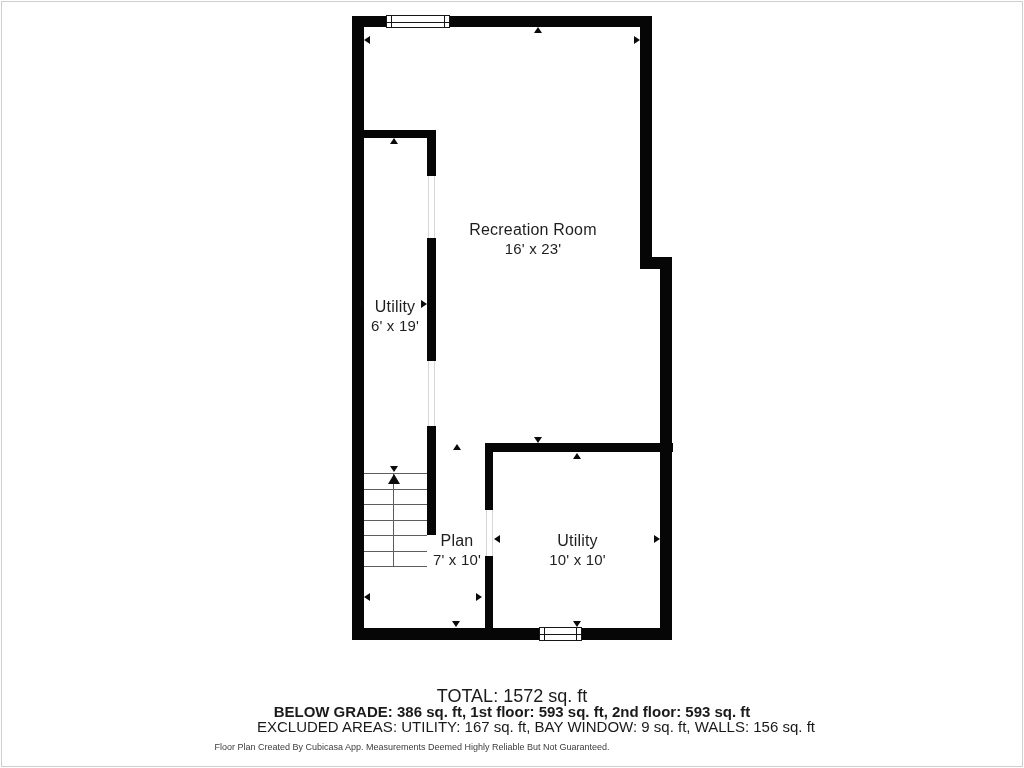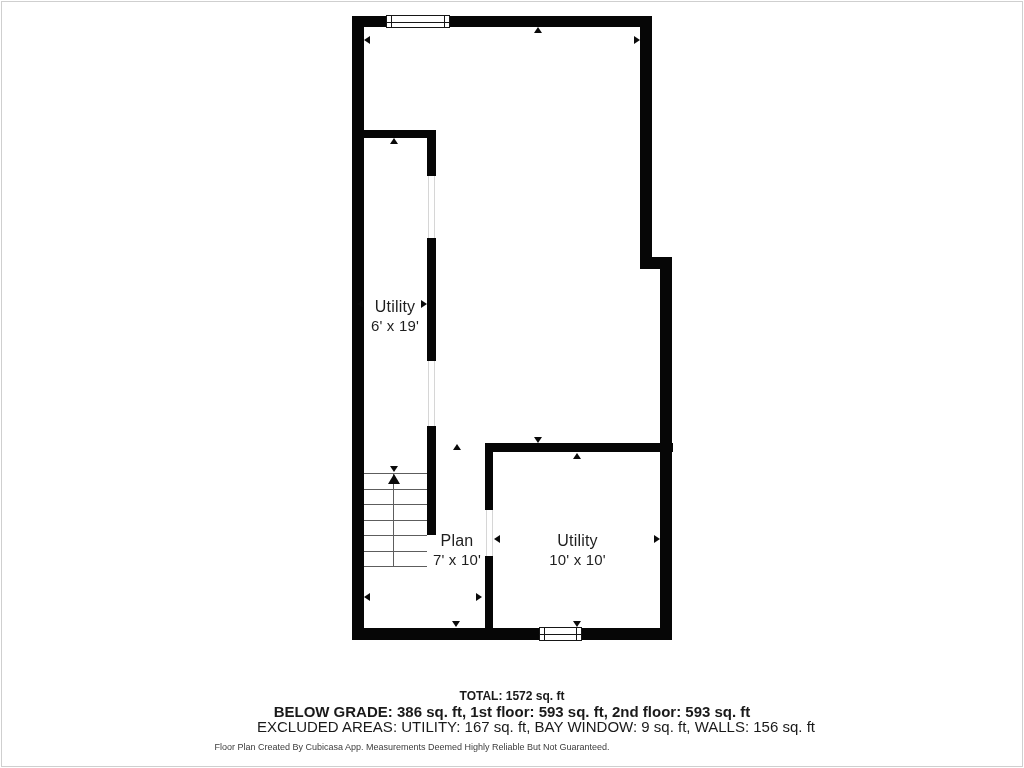--- a/index.html
+++ b/index.html
@@ -38,21 +38,21 @@
   }
   .room-label{
     position:absolute;text-align:center;color:#1e1e1e;
     font-size:16px;line-height:19px;letter-spacing:.2px;white-space:nowrap;
   }
   .room-label .dims{font-size:15px;}
   .summary-line{
     position:absolute;left:0;width:1024px;text-align:center;
     font-size:15px;line-height:16px;color:#1a1a1a;white-space:nowrap;
   }
-  .summary-line.total{font-weight:bold;font-size:12px;}
+  .summary-line.total{font-weight:normal;font-size:18px;}
   .disclaimer{
     position:absolute;left:0;width:824px;text-align:center;
     font-size:9px;color:#3d3d3d;white-space:nowrap;
   }
 </style>
 </head>
 <body>
 
 <div class="page-frame"></div>
 
@@ -107,20 +107,22 @@
 <div class="tri left" style="left:364px;top:593px;"></div>
 <div class="tri right" style="left:476px;top:593px;"></div>
 <div class="tri down" style="left:452px;top:621px;"></div>
 
 <div class="tri up" style="left:573px;top:453px;"></div>
 <div class="tri left" style="left:494px;top:535px;"></div>
 <div class="tri right" style="left:654px;top:535px;"></div>
 <div class="tri down" style="left:573px;top:621px;"></div>
 
 <div class="room-label" style="left:433px;top:220px;width:200px;">
+  <div>Recreation Room</div>
+  <div class="dims">16' x 23'</div>
 </div>
 <div class="room-label" style="left:350px;top:297px;width:90px;">
   <div>Utility</div>
   <div class="dims">6' x 19'</div>
 </div>
 <div class="room-label" style="left:407px;top:531px;width:100px;">
   <div>Plan</div>
   <div class="dims">7' x 10'</div>
 </div>
 <div class="room-label" style="left:517px;top:531px;width:121px;">

